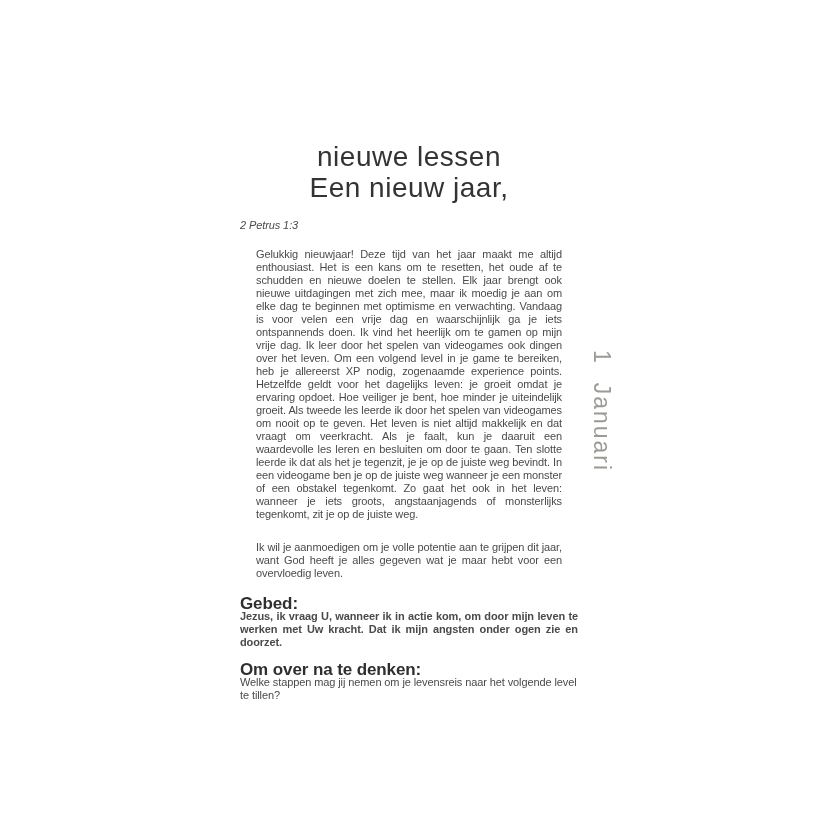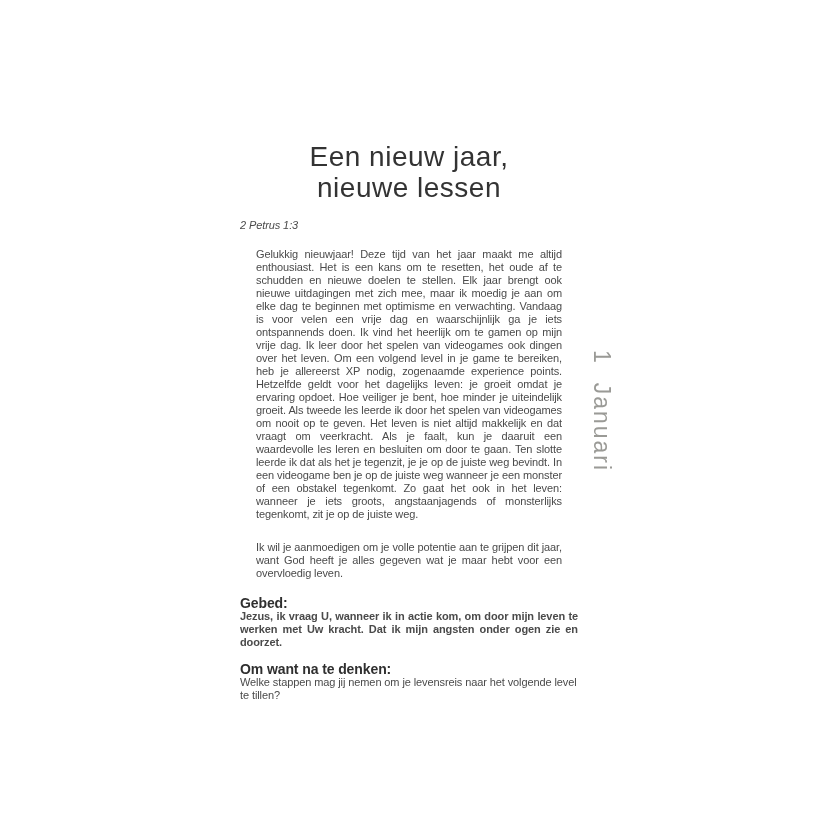--- a/index.html
+++ b/index.html
@@ -39,21 +39,21 @@
     font-style: italic;
     margin: 0 0 15px 0;
   }
   .para { text-align: justify; margin: 16px; }
   .para-1 { margin-bottom: 20px; }
   .para-2 { margin-bottom: 17px; }
   .section { margin: 0 0 14px 0; }
   .section-heading {
     font-weight: bold;
     color: #2f2f2f;
-    font-size: 14px;
+    font-size: 17px;
     margin: 0;
   }
   .section-text { margin: 0; }
   .section-text.justified { text-align: justify; font-weight: bold; }
   .sidebar-date {
     position: absolute;
     left: 601px;
     top: 411px;
     transform: translate(-50%, -50%) rotate(90deg);
     white-space: nowrap;
@@ -65,37 +65,37 @@
   .sidebar-date .day { margin-right: 18px; }
 </style>
 </head>
 <body>
 
 <div class="canvas">
 
   <div class="content">
 
     <h1 class="title">
+      <div>nieuwe lessen</div>
       <div>Een nieuw jaar,</div>
-      <div>nieuwe lessen</div>
     </h1>
 
     <p class="verse-ref">2 Petrus 1:3</p>
 
     <p class="para para-1">Gelukkig nieuwjaar! Deze tijd van het jaar maakt me altijd enthousiast. Het is een kans om te resetten, het oude af te schudden en nieuwe doelen te stellen. Elk jaar brengt ook nieuwe uitdagingen met zich mee, maar ik moedig je aan om elke dag te beginnen met optimisme en verwachting. Vandaag is voor velen een vrije dag en waarschijnlijk ga je iets ontspannends doen. Ik vind het heerlijk om te gamen op mijn vrije dag. Ik leer door het spelen van videogames ook dingen over het leven. Om een volgend level in je game te bereiken, heb je allereerst XP nodig, zogenaamde experience points. Hetzelfde geldt voor het dagelijks leven: je groeit omdat je ervaring opdoet. Hoe veiliger je bent, hoe minder je uiteindelijk groeit. Als tweede les leerde ik door het spelen van videogames om nooit op te geven. Het leven is niet altijd makkelijk en dat vraagt om veerkracht. Als je faalt, kun je daaruit een waardevolle les leren en besluiten om door te gaan. Ten slotte leerde ik dat als het je tegenzit, je je op de juiste weg bevindt. In een videogame ben je op de juiste weg wanneer je een monster of een obstakel tegenkomt. Zo gaat het ook in het leven: wanneer je iets groots, angstaanjagends of monsterlijks tegenkomt, zit je op de juiste weg.</p>
 
     <p class="para para-2">Ik wil je aanmoedigen om je volle potentie aan te grijpen dit jaar, want God heeft je alles gegeven wat je maar hebt voor een overvloedig leven.</p>
 
     <div class="section">
       <p class="section-heading">Gebed:</p>
       <p class="section-text justified">Jezus, ik vraag U, wanneer ik in actie kom, om door mijn leven te werken met Uw kracht. Dat ik mijn angsten onder ogen zie en doorzet.</p>
     </div>
 
     <div class="section">
-      <p class="section-heading">Om want na te denken:</p>
+      <p class="section-heading">Om over na te denken:</p>
       <p class="section-text">Welke stappen mag jij nemen om je levensreis naar het volgende level te tillen?</p>
     </div>
 
   </div>
 
   <div class="sidebar-date">
     <span class="day">1</span><span class="month">Januari</span>
   </div>
 
 </div>

